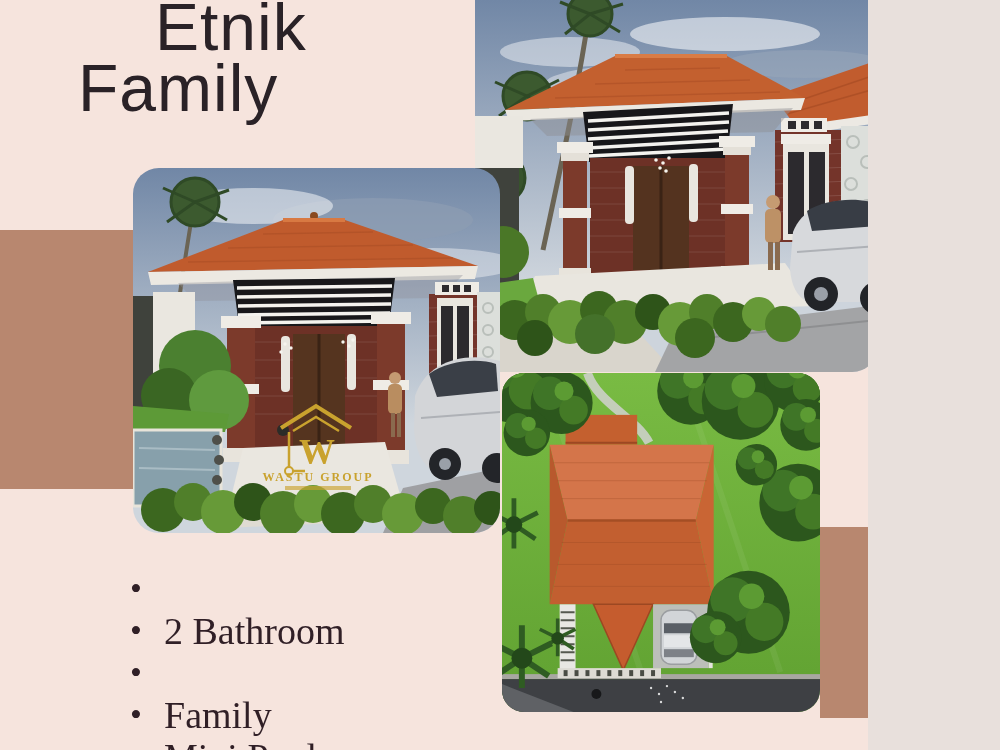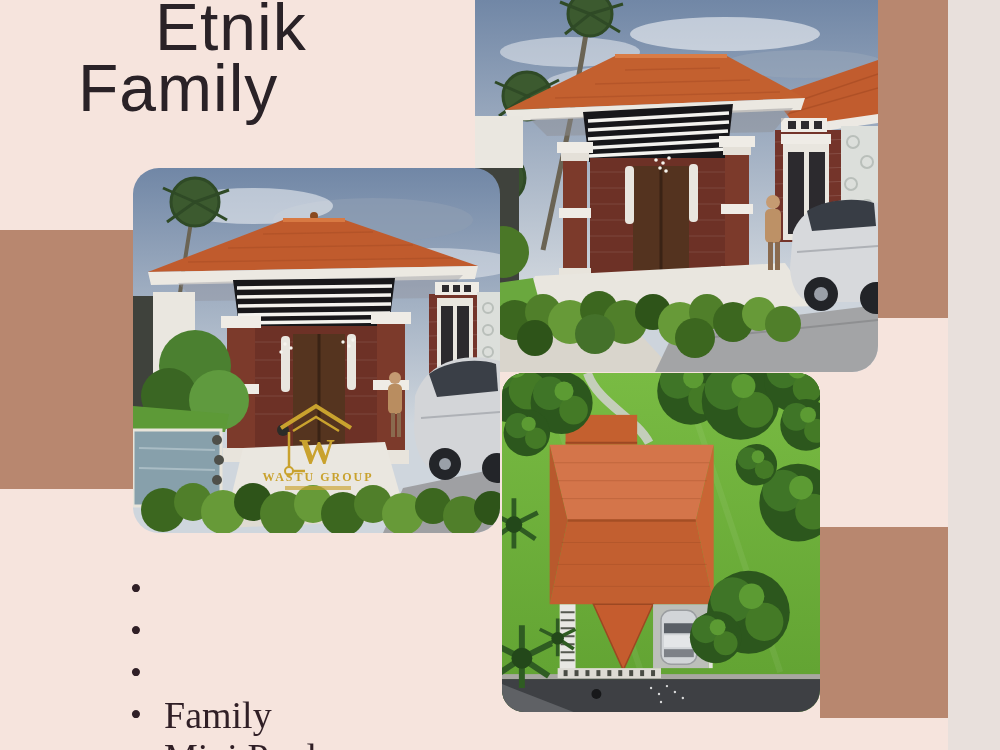--- a/index.html
+++ b/index.html
@@ -1,17 +1,17 @@
 <!DOCTYPE html>
 <html><head>
 <meta charset="utf-8">
 <style>
   html,body{margin:0;padding:0;background:#e8e0dc;}
   .canvas{
-    position:relative;width:948px;height:750px;overflow:hidden;
+    position:relative;width:868px;height:750px;overflow:hidden;
     background:#f6e4dd;font-family:"Liberation Sans",sans-serif;
   }
   
   .accent{position:absolute;background:#b8876f;}
   .accent-left{left:0;top:230px;width:133px;height:259px;}
   .accent-topright{left:878px;top:0;width:122px;height:318px;}
   .accent-bottomright{left:820px;top:527px;width:171px;height:191px;}
   
   .title-line{position:absolute;color:#2a2227;font-weight:500;line-height:1;letter-spacing:1px;}
   .title-1{left:155px;top:-6px;font-size:66px;}
@@ -505,20 +505,21 @@
       </g>
     </svg>
   </div>
 
   <ul class="features">
     <li>
       <span class="dot">•</span>
     </li>
     <li>
       <span class="dot">•</span>
+      <span>2 Bathroom</span>
     </li>
     <li>
       <span class="dot">•</span>
     </li>
     <li>
       <span class="dot">•</span>
       <span>Family</span>
     </li>
     <li>
       <span class="dot">•</span>

